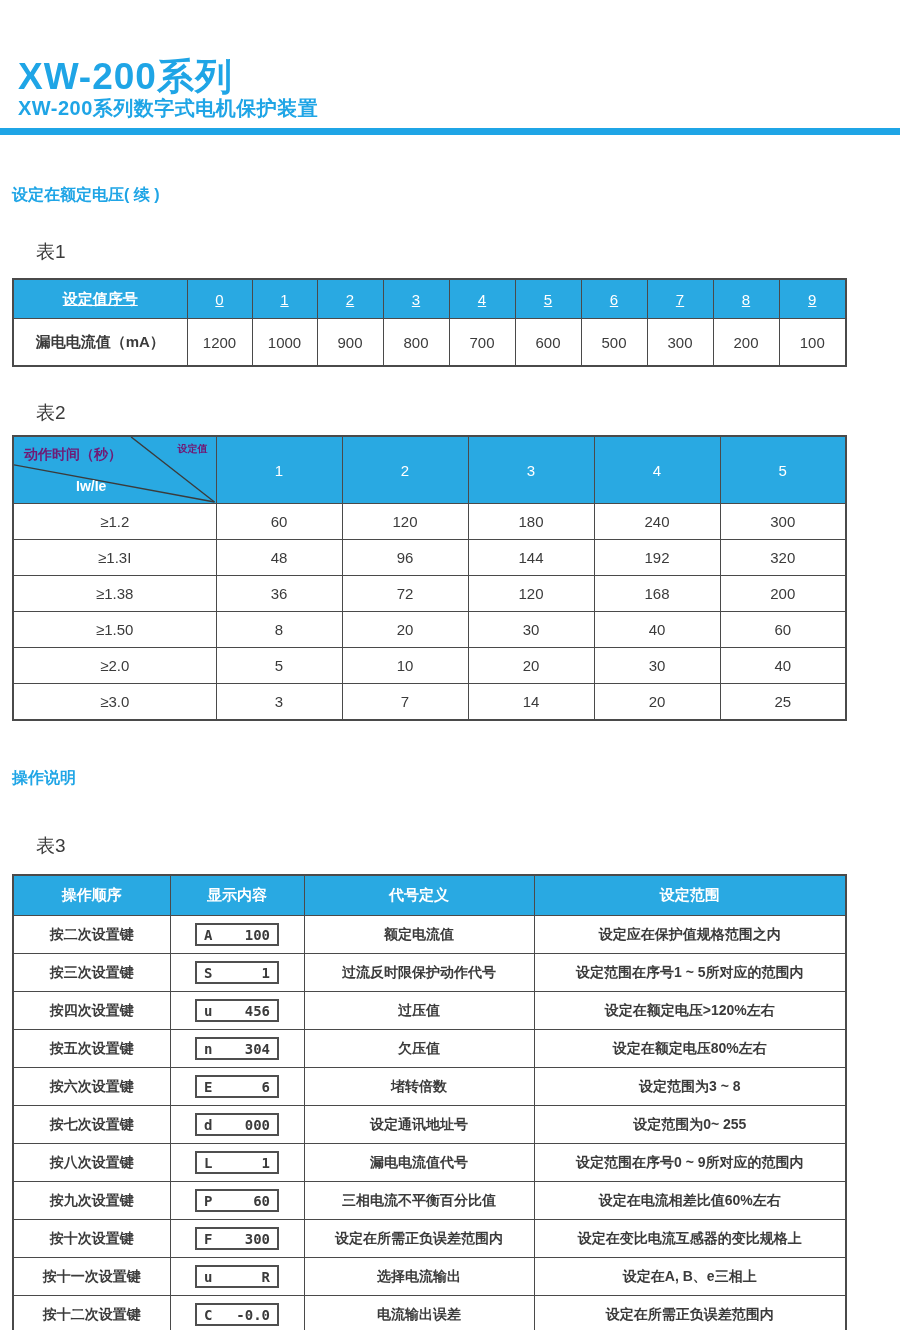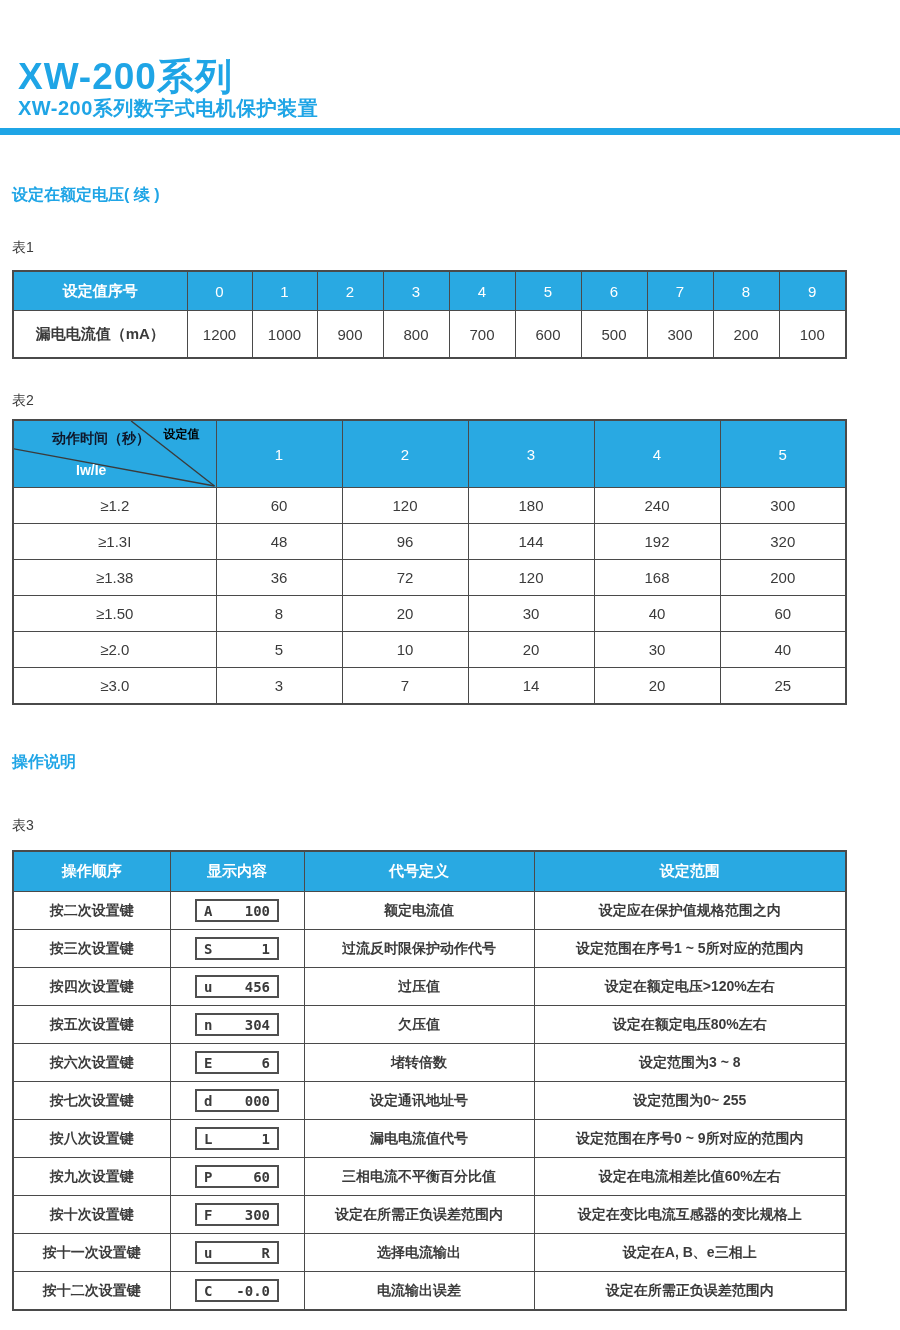--- a/index.html
+++ b/index.html
@@ -14,39 +14,39 @@
     font-family:"Liberation Sans",sans-serif;color:var(--text);
     overflow:hidden;
   }
   .doc-header{padding:58px 0 0 18px;}
   .title{margin:0;font-size:37px;line-height:1;font-weight:bold;color:var(--accent);letter-spacing:1px;}
   .subtitle{margin:2px 0 0 0;font-size:20px;line-height:1.1;font-weight:bold;color:var(--accent);letter-spacing:0.5px;}
   .divider{height:7px;background:var(--accent);margin-top:9px;width:900px;}
   .content{padding:0 12px;}
   .section-heading{margin:50px 0 0 0;font-size:16px;font-weight:bold;color:var(--accent);}
   .section-heading.op{margin-top:47px;}
-  .table-label{margin-top:33px;font-size:14px;color:var(--text);}
+  .table-label{margin-top:33px;font-size:19px;color:var(--text);margin-left:24px;}
   .table-label.t3l{margin-top:44px;}
 
   table{border-collapse:collapse;table-layout:fixed;border:2px solid var(--border);}
   td{border:1px solid var(--border);text-align:center;vertical-align:middle;color:var(--text);overflow:hidden;}
   .head td{background:var(--head-blue);color:#ffffff;}
 
   .t1{width:833px;margin-top:13px;}
-  .t1 .head td{height:36px;font-size:15px;}
+  .t1 .head td{height:36px;font-size:15px;text-decoration:underline;}
   .t1 td{height:44px;font-size:15px;}
   .t1 .lbl{font-weight:bold;}
 
   .t2{width:833px;margin-top:9px;}
   .t2 .head td{height:64px;font-size:15px;}
   .t2 td{height:33px;font-size:15px;}
   .diag-cell{position:relative;padding:0;}
   .diag-cell svg{position:absolute;left:0;top:0;width:100%;height:100%;display:block;}
-  .d-tl{position:absolute;left:10px;top:9px;font-size:14px;font-weight:bold;color:#0f172a;margin-left:28px;}
-  .d-tr{position:absolute;right:16px;top:5px;font-size:12px;font-weight:bold;color:#000000;}
+  .d-tl{position:absolute;left:10px;top:9px;font-size:14px;font-weight:bold;color:#701a75;}
+  .d-tr{position:absolute;right:8px;top:5px;font-size:10px;font-weight:bold;color:#701a75;}
   .d-bl{position:absolute;left:62px;bottom:9px;font-size:14px;font-weight:bold;color:#fff;}
 
   .t3{width:833px;margin-top:15px;}
   .t3 .head td{height:37px;font-size:15px;font-weight:bold;}
   .t3 td{height:35px;font-size:14px;}
   .t3 .step,.t3 .def,.t3 .rng{font-weight:bold;}
   .lcd{
     display:inline-flex;justify-content:space-between;align-items:center;
     box-sizing:border-box;width:84px;height:23px;padding:0 7px;
     border:2px solid #4f4f4f;background:#fff;

